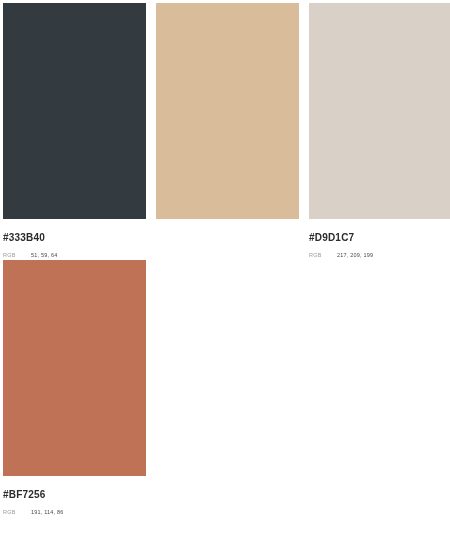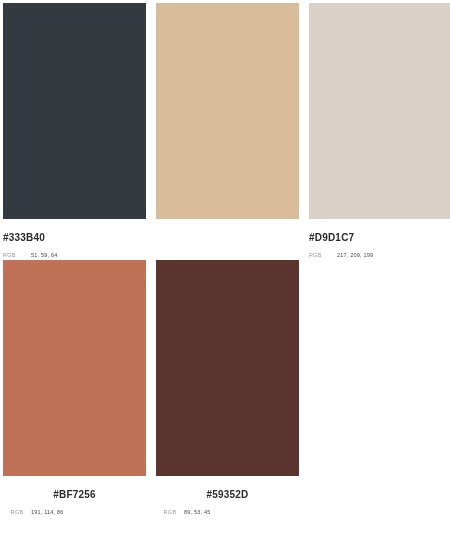--- a/index.html
+++ b/index.html
@@ -23,21 +23,21 @@
     flex-direction: column;
   }
 
   .row {
     display: flex;
     flex-direction: row;
     width: 100%;
   }
 
   .row-1 { height: 268px; }
-  .row-2 { height: 265px; text-align: center; }
+  .row-2 { height: 265px; }
 
   .cell {
     width: 143px;
     margin-right: 10px;
     display: flex;
     flex-direction: column;
   }
   .cell:last-child { margin-right: 0; }
 
   .cell.empty {
@@ -126,28 +126,18 @@
       <div class="swatch" style="background-color: rgb(191, 114, 86);"></div>
       <div class="meta">
         <div class="hex">#BF7256</div>
         <div class="rgb-line">
           <span class="rgb-label">RGB</span>
           <span class="rgb-values">191, 114, 86</span>
         </div>
       </div>
     </div>
 
-    <div class="cell">
-      <div class="swatch" style="background-color: rgb(89, 53, 45);"></div>
-      <div class="meta">
-        <div class="hex">#59352D</div>
-        <div class="rgb-line">
-          <span class="rgb-label">RGB</span>
-          <span class="rgb-values">89, 53, 45</span>
-        </div>
-      </div>
-    </div>
 
     <div class="cell empty"></div>
 
   </div>
 
 </div>
 
 </body></html>

